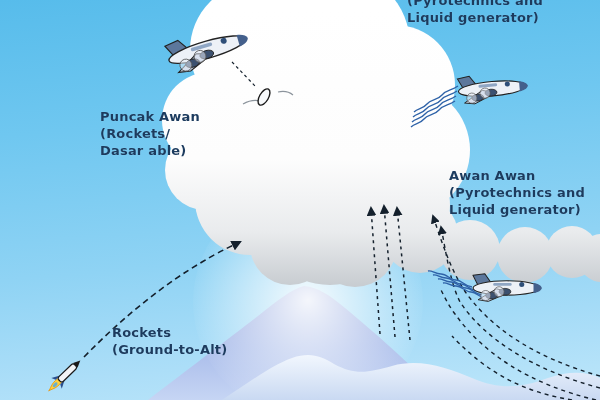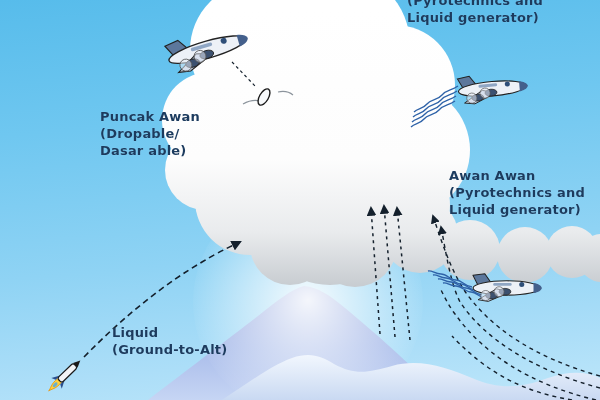--- a/index.html
+++ b/index.html
@@ -144,33 +144,33 @@
       <ellipse cx="0" cy="4" rx="1.6" ry="3" fill="#4FA8E8" opacity="0.85"></ellipse>
       <path d="M-3.2,-6 L-7.5,2 L-3.2,0 Z" fill="#2A4E8C"></path>
       <path d="M3.2,-6 L7.5,2 L3.2,0 Z" fill="#2A4E8C"></path>
       <rect x="-3.2" y="-24" width="6.4" height="22" rx="2.4" fill="#F2F4F7" stroke="#1A1A1A" stroke-width="1.2"></rect>
       <path d="M-3.2,-24 L0,-31 L3.2,-24 Z" fill="#1A1A1A"></path>
     </g>
   </svg>
 
   <div class="label" style="left:100px;top:88px;margin-top:20px;">
     <span>Puncak Awan</span>
-    <span>(Dropable/</span>
+    <span>(Rockets/</span>
     <span>Dasar able)</span>
   </div>
 
   <div class="label" style="left:407px;top:-8px;">
     <span>(Pyrotechnics and</span>
     <span>Liquid generator)</span>
   </div>
 
   <div class="label" style="left:449px;top:167px;">
     <span>Awan Awan</span>
     <span>(Pyrotechnics and</span>
     <span>Liquid generator)</span>
   </div>
 
   <div class="label" style="left:112px;top:324px;">
-    <span>Liquid</span>
+    <span>Rockets</span>
     <span>(Ground-to-Alt)</span>
   </div>
 
 </div>
 
 </body></html>

